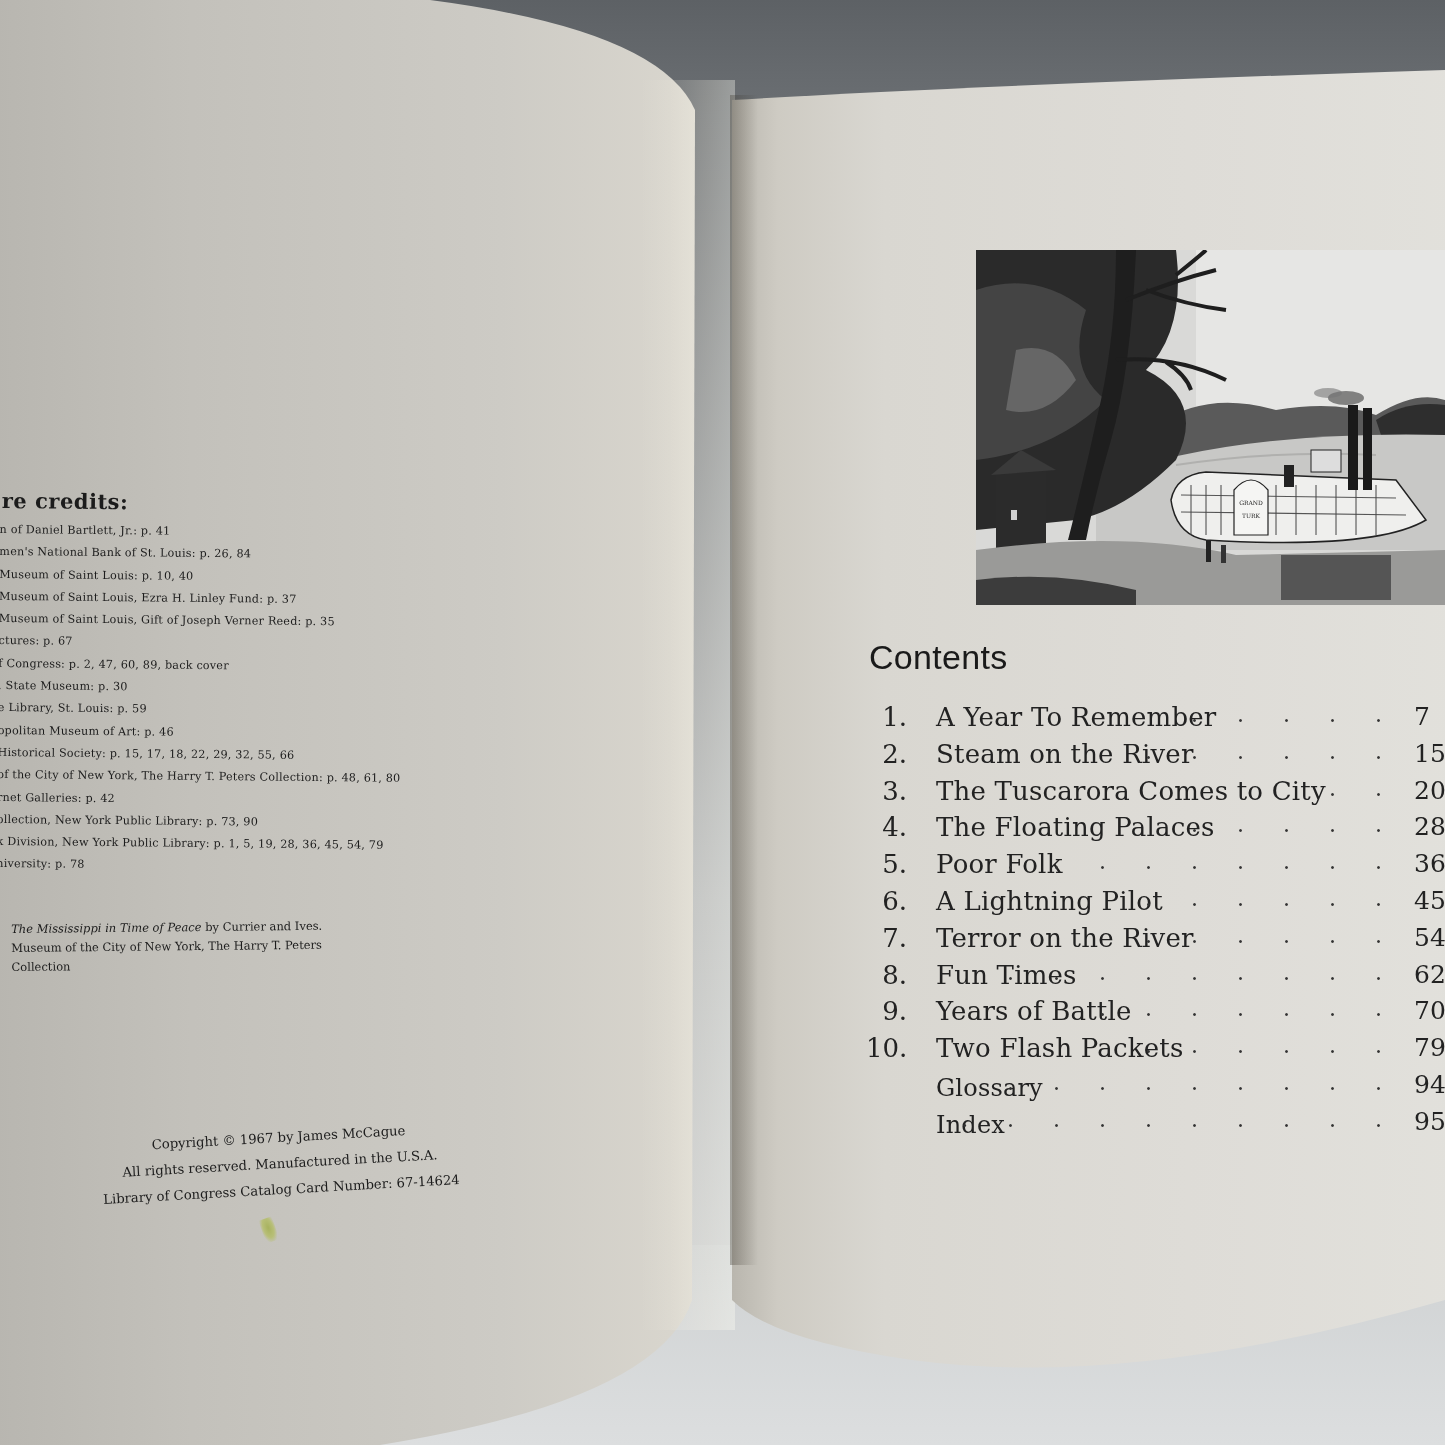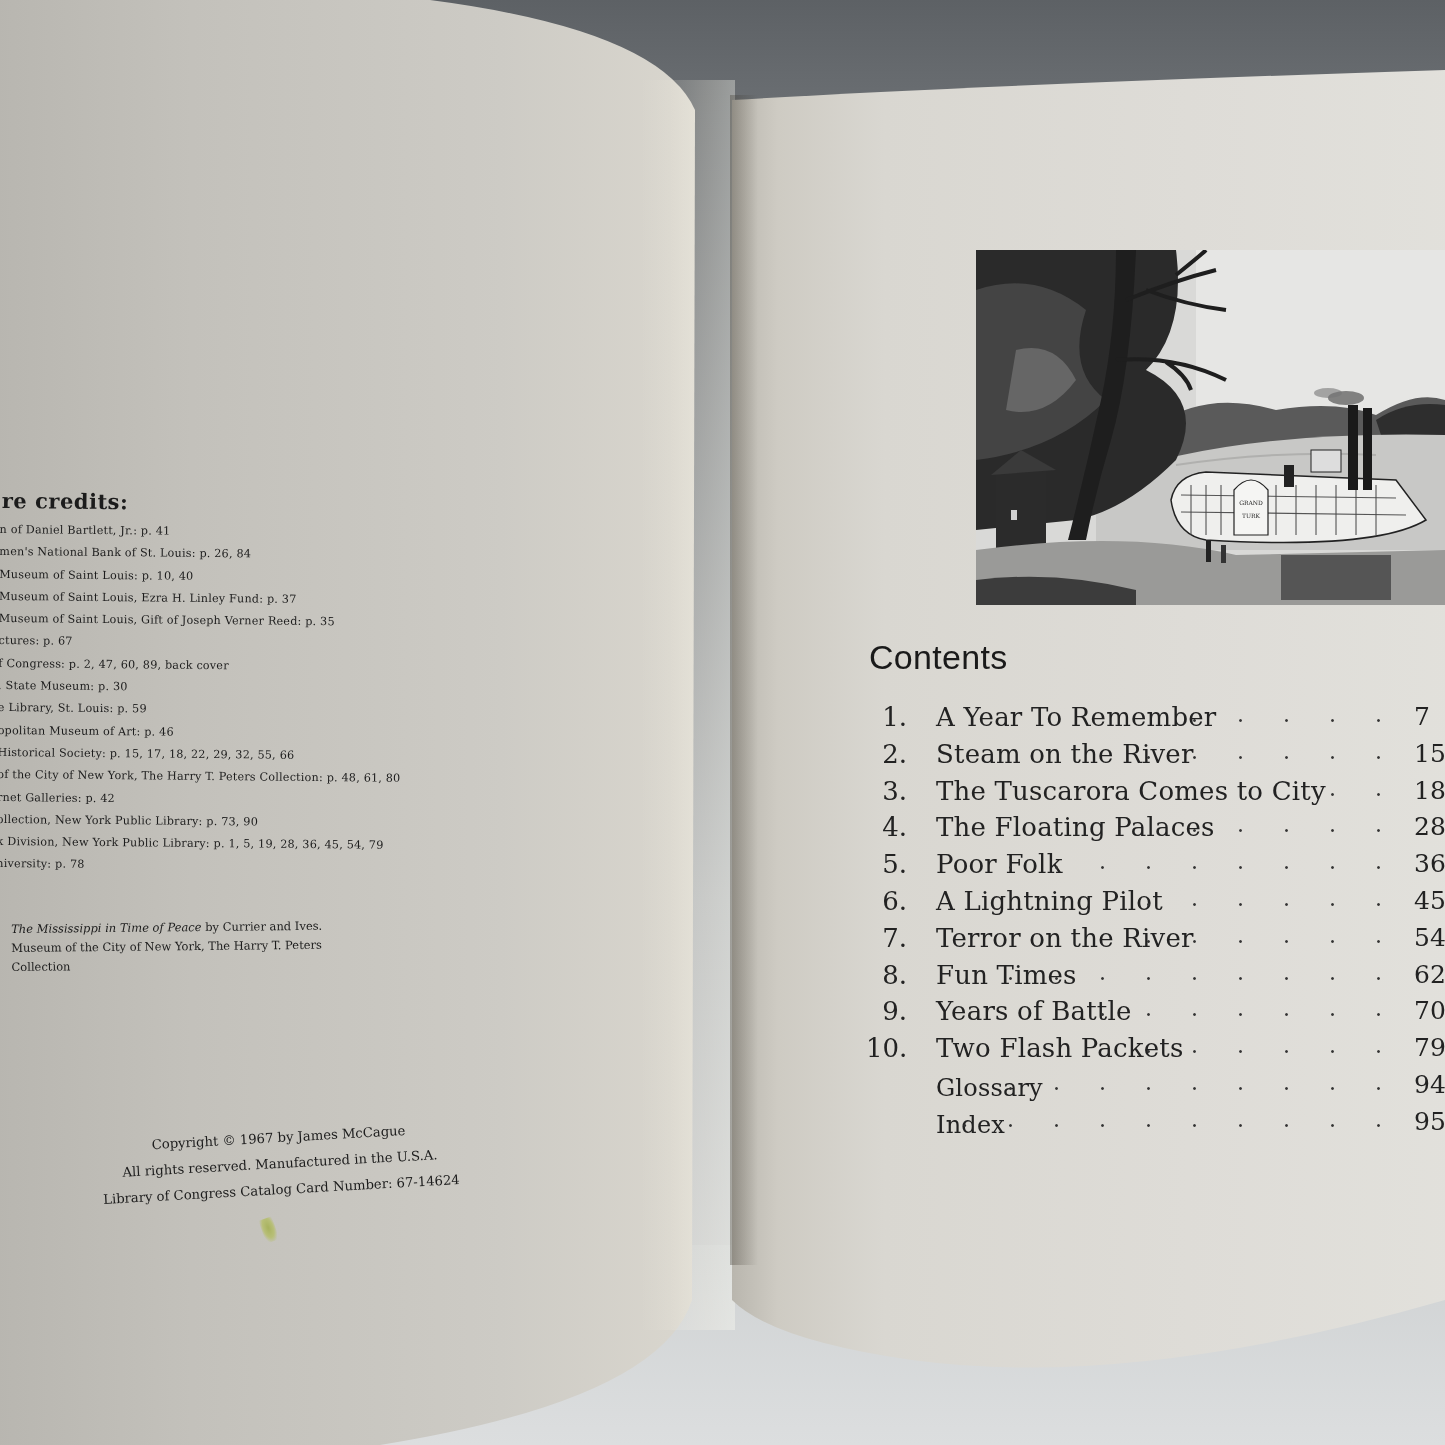--- a/index.html
+++ b/index.html
@@ -315,21 +315,21 @@
   <div class="toc-row">
     <span class="toc-num">2.</span>
     <span class="toc-title">Steam on the River</span>
     <span class="toc-dots">. . . . . .</span>
     <span class="toc-page">15</span>
   </div>
   <div class="toc-row">
     <span class="toc-num">3.</span>
     <span class="toc-title">The Tuscarora Comes to City</span>
     <span class="toc-dots">. .</span>
-    <span class="toc-page">18</span>
+    <span class="toc-page">20</span>
   </div>
   <div class="toc-row">
     <span class="toc-num">4.</span>
     <span class="toc-title">The Floating Palaces</span>
     <span class="toc-dots">. . . . .</span>
     <span class="toc-page">28</span>
   </div>
   <div class="toc-row">
     <span class="toc-num">5.</span>
     <span class="toc-title">Poor Folk</span>

